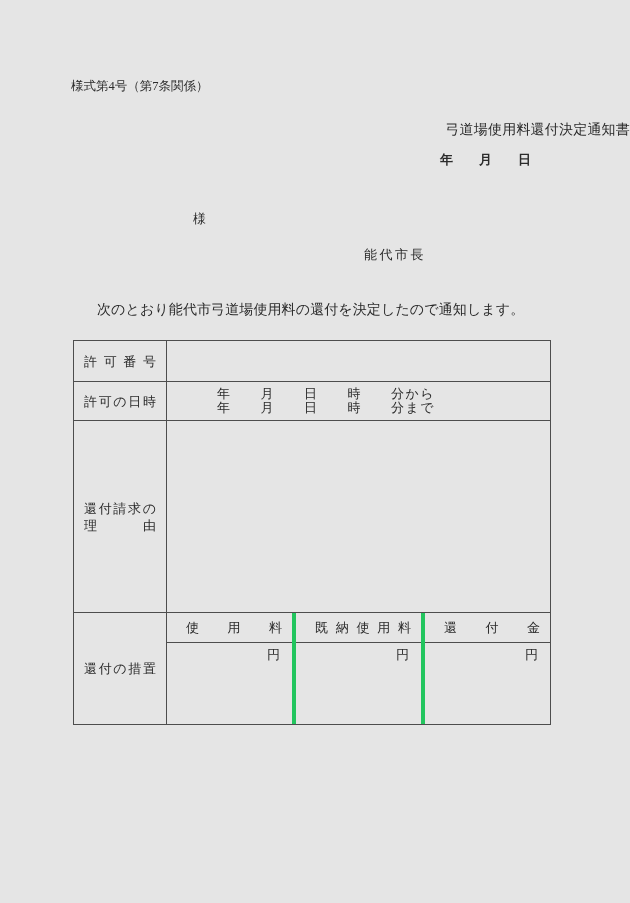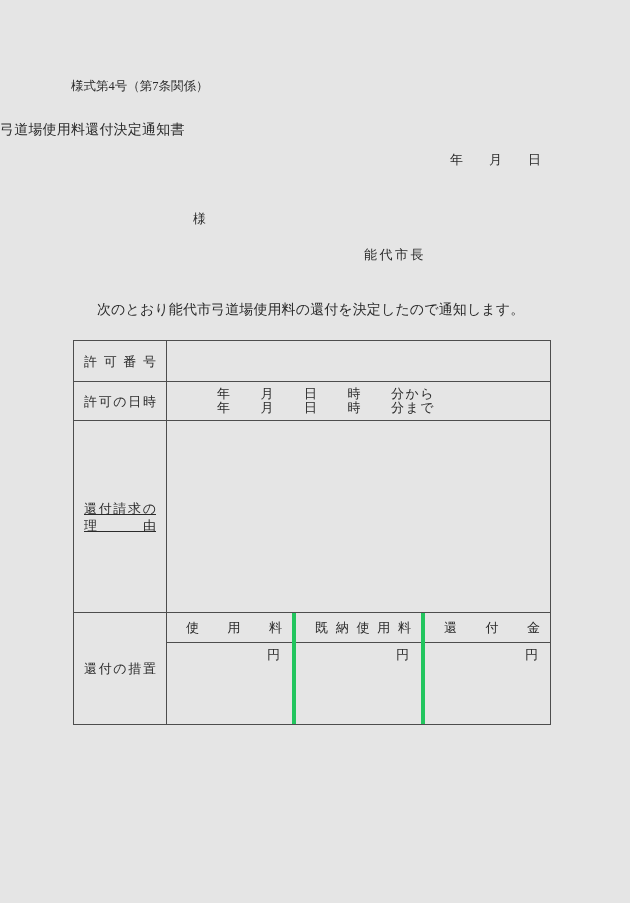--- a/index.html
+++ b/index.html
@@ -7,37 +7,37 @@
     position:relative;
     width:630px; height:903px;
     background:#e5e5e5;
     font-family:"Liberation Serif","DejaVu Serif",serif;
     color:#2b2b2b;
     font-size:13px;
     overflow:hidden;
   }
   .abs { position:absolute; white-space:pre; }
   .form-number { left:71px; top:78px; font-size:12.5px; }
-  .doc-title { left:0; top:121px; width:100%; text-align:left; font-size:14px; letter-spacing:0.2px; }
-  .date-line { right:89px; top:151px; }
+  .doc-title { left:0; top:121px; width:100%; text-align:right; font-size:14px; letter-spacing:0.2px; }
+  .date-line { right:99px; top:151px;font-weight:bold; }
   .addressee { left:193px; top:210px; }
   .sender { left:364px; top:246px; letter-spacing:2.5px; }
   .body-text { left:97px; top:301px; font-size:14px; letter-spacing:0.1px; }
 
   .form-table {
     position:absolute; left:73px; top:340px;
     width:478px; height:385px;
     box-sizing:border-box;
     border:1px solid #4d4d4d;
     display:flex; flex-direction:column;
   }
   .trow { display:flex; border-bottom:1px solid #4d4d4d; box-sizing:border-box; }
   .trow.r1 { height:41px;gap:12px; }
   .trow.r2 { height:39px; }
-  .trow.r3 { height:192px;text-decoration:underline; }
+  .trow.r3 { height:192px; }
   .trow.r4 { flex:1; border-bottom:none; }
   .label-cell {
     width:93px; flex:0 0 93px;
     border-right:1px solid #4d4d4d;
     box-sizing:border-box;
     display:flex; align-items:center;
     padding:0 10px;
   }
   .label-text {
     width:100%;

